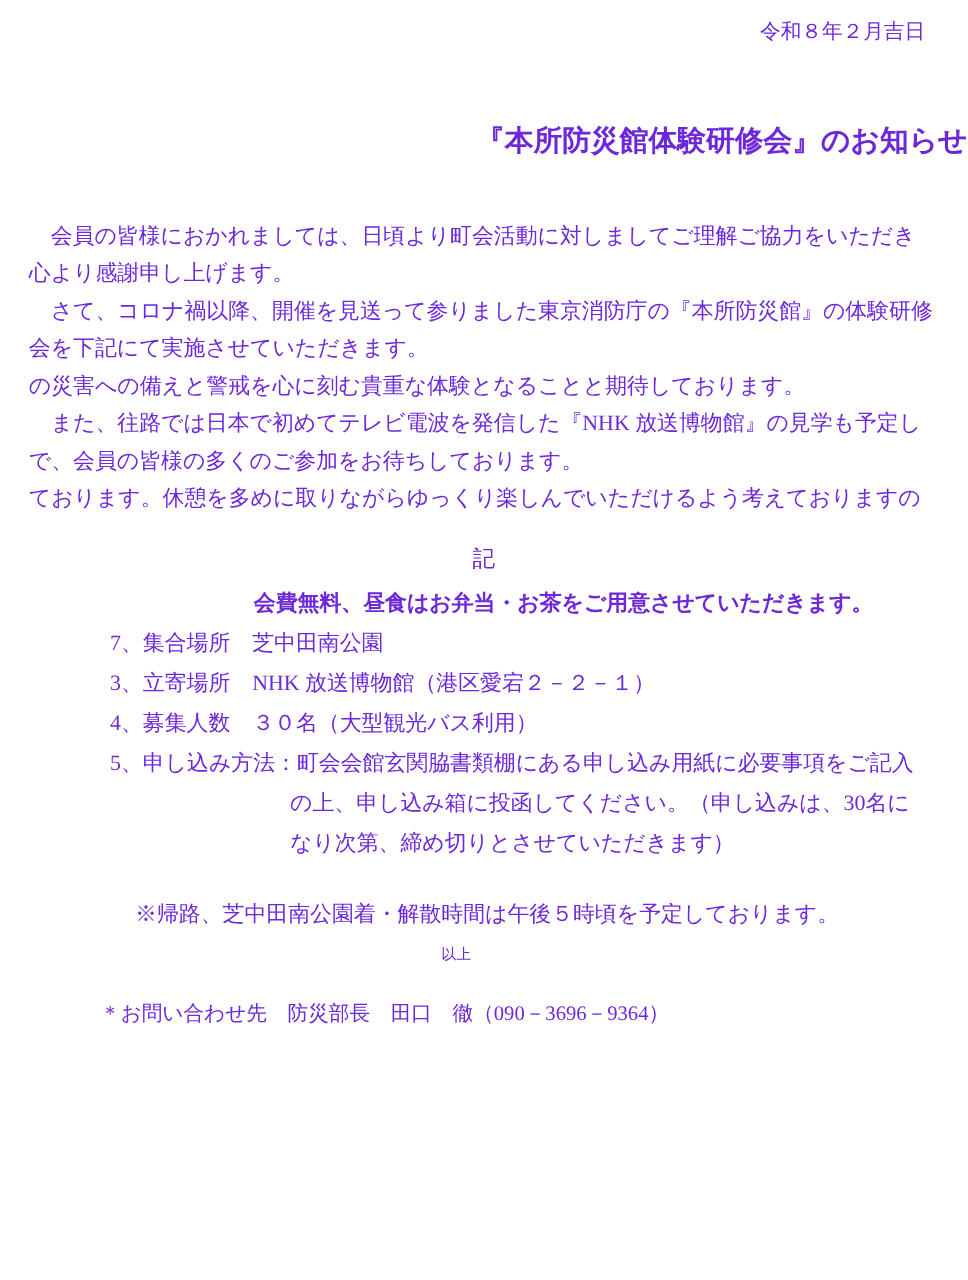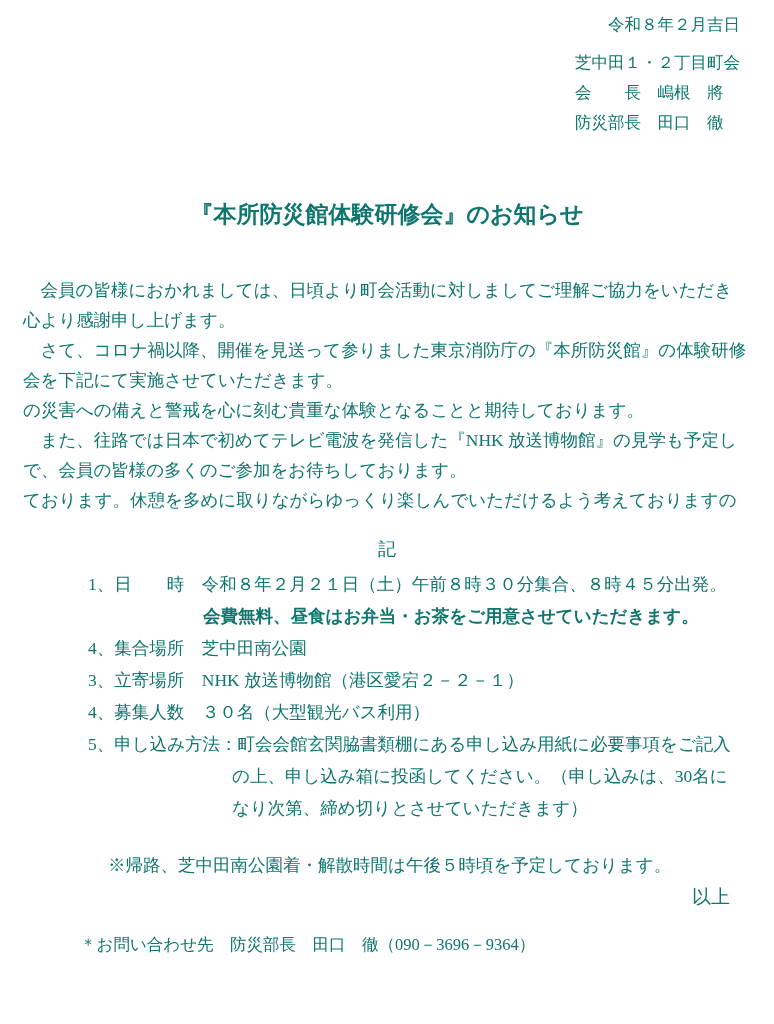--- a/index.html
+++ b/index.html
@@ -5,21 +5,21 @@
   html, body {
     margin: 0;
     padding: 0;
     background: #ffffff;
   }
   .page {
     position: relative;
     width: 774px;
     height: 1024px;
     background: #ffffff;
-    color: #0f766e;
+    color: #6d28d9;
     font-family: "Liberation Serif", "DejaVu Serif", serif;
     overflow: hidden;
     box-sizing: border-box;
   }
   .line, .nline, .sline {
     white-space: pre;
   }
   .date-line {
     padding: 13px 34px 0 0;
     text-align: right;
@@ -32,21 +32,21 @@
     line-height: 24px;
   }
   .sender-block {
     width: max-content;
     margin: 12px 34px 0 auto;
     font-size: 16.5px;
     line-height: 30px;
   }
   .doc-title {
     margin-top: 60px;
-    text-align: center;
+    text-align: right;
     font-size: 23px;
     font-weight: bold;
     line-height: 33px;
   }
   .body-block {
     margin: 44px 0 0 23px;
     font-size: 17.5px;
     line-height: 30px;
   }
   .notice-heading {
@@ -59,63 +59,57 @@
     margin: 6px 0 0 23px;
     font-size: 17.5px;
     line-height: 32px;
   }
   .ind-item { padding-left: 65px; }
   .ind-sub1 { padding-left: 180px; font-weight: bold; }
   .ind-sub2 { padding-left: 209px; }
   .ind-note { padding-left: 85px; margin-top: 25px; }
   .closing-line {
     padding-right: 44px;
-    text-align: right;
-    font-size: 19px;
+    text-align: center;
+    font-size: 12px;
     line-height: 32px;
   }
   .contact-line {
     margin: 20px 0 0 80px;
     font-size: 16.5px;
     line-height: 23px;
   }
 </style>
 </head>
 <body>
 
 <div class="page">
 
   <div class="date-line">令和８年２月吉日</div>
 
 
-  <div class="sender-block">
-      <div class="sline">芝中田１・２丁目町会</div>
-      <div class="sline">会　　長　嶋根　將</div>
-      <div class="sline">防災部長　田口　徹</div>
-    </div>
 
   <div class="doc-title">『本所防災館体験研修会』のお知らせ</div>
 
   <div class="body-block">
       <div class="line">　会員の皆様におかれましては、日頃より町会活動に対しましてご理解ご協力をいただき</div>
       <div class="line">心より感謝申し上げます。</div>
       <div class="line">　さて、コロナ禍以降、開催を見送って参りました東京消防庁の『本所防災館』の体験研修</div>
       <div class="line">会を下記にて実施させていただきます。</div>
       <div class="line">の災害への備えと警戒を心に刻む貴重な体験となることと期待しております。</div>
       <div class="line">　また、往路では日本で初めてテレビ電波を発信した『NHK 放送博物館』の見学も予定し</div>
       <div class="line">で、会員の皆様の多くのご参加をお待ちしております。</div>
       <div class="line">ております。休憩を多めに取りながらゆっくり楽しんでいただけるよう考えておりますの</div>
     </div>
 
   <div class="notice-heading">記</div>
 
   <div class="notice-list">
-      <div class="nline ind-item">1、日　　時　令和８年２月２１日（土）午前８時３０分集合、８時４５分出発。</div>
       <div class="nline ind-sub1">会費無料、昼食はお弁当・お茶をご用意させていただきます。</div>
-      <div class="nline ind-item">4、集合場所　芝中田南公園</div>
+      <div class="nline ind-item">7、集合場所　芝中田南公園</div>
       <div class="nline ind-item">3、立寄場所　NHK 放送博物館（港区愛宕２－２－１）</div>
       <div class="nline ind-item">4、募集人数　３０名（大型観光バス利用）</div>
       <div class="nline ind-item">5、申し込み方法：町会会館玄関脇書類棚にある申し込み用紙に必要事項をご記入</div>
       <div class="nline ind-sub2">の上、申し込み箱に投函してください。（申し込みは、30名に</div>
       <div class="nline ind-sub2">なり次第、締め切りとさせていただきます）</div>
       <div class="nline ind-note">※帰路、芝中田南公園着・解散時間は午後５時頃を予定しております。</div>
     </div>
 
   <div class="closing-line">以上</div>
 

